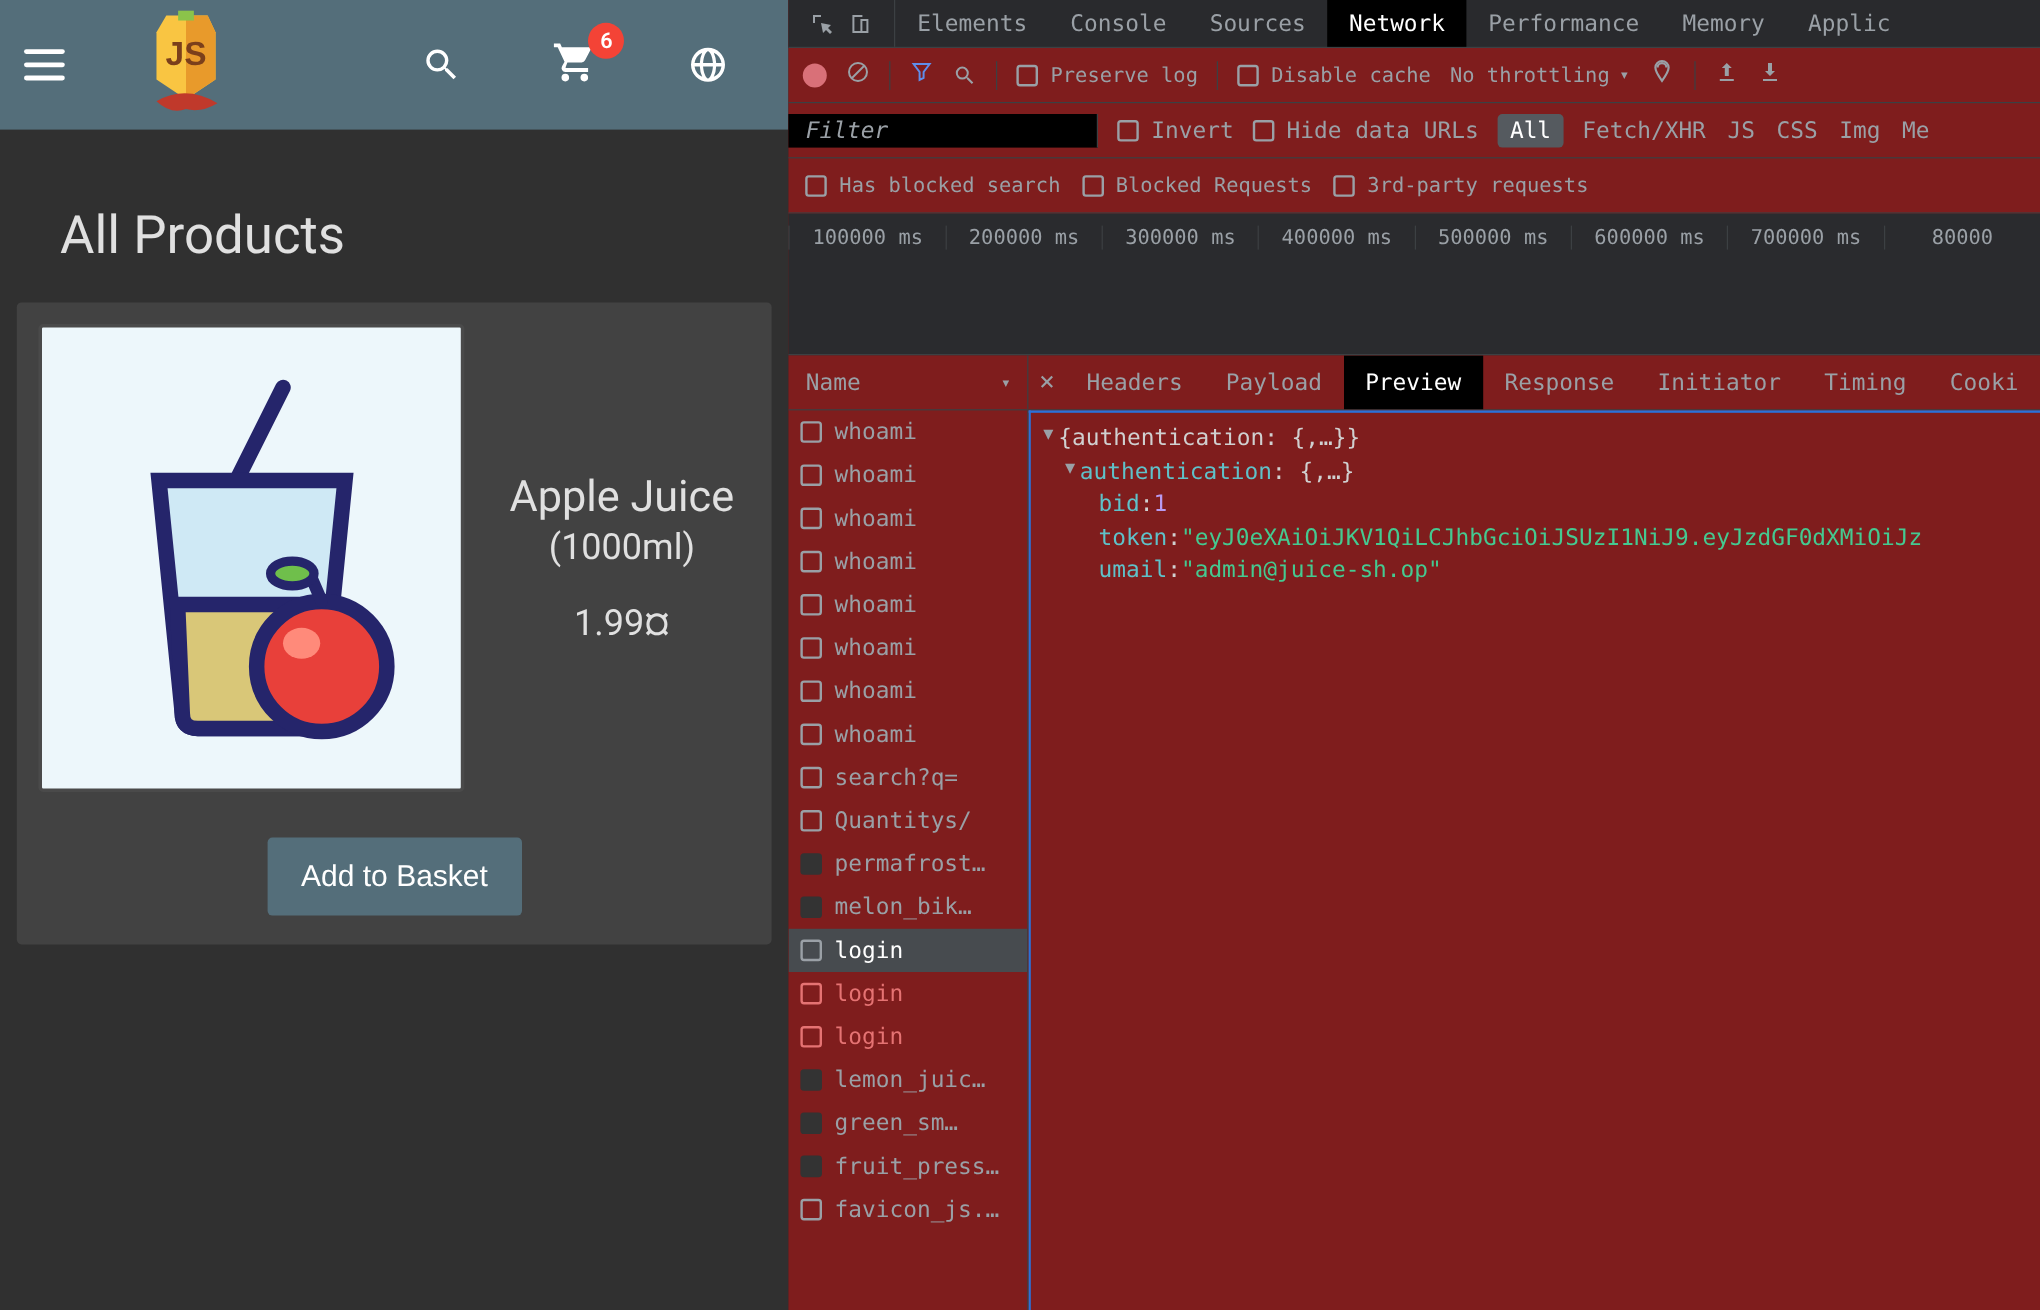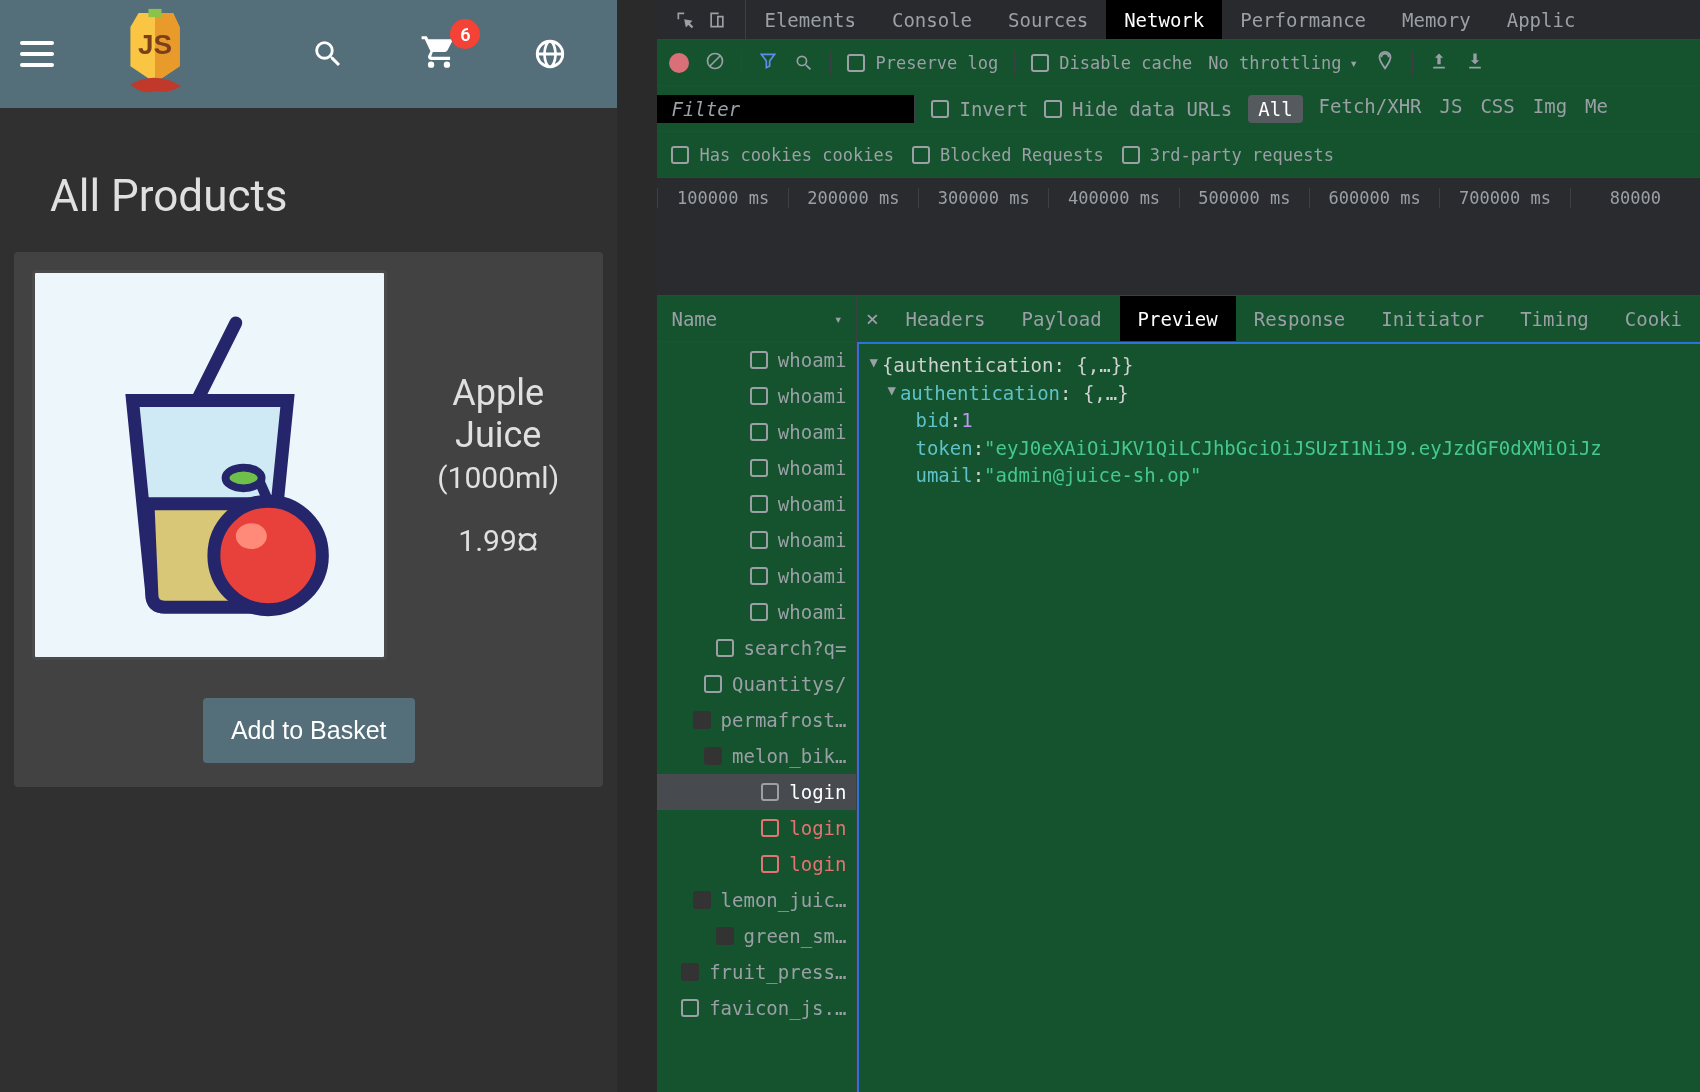--- a/index.html
+++ b/index.html
@@ -1,18 +1,18 @@
 <!DOCTYPE html>
 <html><head>
 <meta charset="utf-8">
 <style>
 * { margin: 0; padding: 0; box-sizing: border-box; }
 body { font-family: -apple-system, BlinkMacSystemFont, "Segoe UI", Roboto, sans-serif; background: #2a2a2a; color: #e0e0e0; width: 1700px; height: 1092px; overflow: hidden; display: flex; }
 .left { width: 730px; background: #303030; display: flex; flex-direction: column; }
-.right { flex: 1; background: #14532d; display: flex; flex-direction: column; font-family: Menlo, Consolas, monospace; font-size: 17px; margin-left: 40px; }
+.right { flex: 1; background: #7f1d1d; display: flex; flex-direction: column; font-family: Menlo, Consolas, monospace; font-size: 17px; }
 
 
 .app-header { background: #546e7a; height: 108px; display: flex; align-items: center; padding: 0 20px; gap: 60px; }
 .menu-icon { display: flex; flex-direction: column; gap: 7px; }
 .menu-icon span { width: 34px; height: 4px; background: #fff; border-radius: 2px; }
 .logo { position: relative; width: 82px; height: 92px; }
 .logo svg { width: 100%; height: 100%; }
 .header-icons { margin-left: auto; display: flex; align-items: center; gap: 75px; padding-right: 30px; }
 .icon { fill: #fff; }
 .cart-wrap { position: relative; }
@@ -46,35 +46,35 @@
 .funnel svg { fill: #5f8eea; }
 .cb { display: flex; align-items: center; gap: 10px; }
 .box { width: 18px; height: 18px; border: 2px solid #9aa0a6; border-radius: 3px; }
 .dd { display: flex; align-items: center; gap: 8px; }
 .dd::after { content: "▾"; font-size: 14px; }
 .gear svg { fill: #9aa0a6; }
 .arrow svg { fill: #9aa0a6; }
 
 .dt-filter { display: flex; align-items: center; height: 46px; border-bottom: 1px solid #3c4043; color: #9aa0a6; }
 .filter-input { background: #000; width: 258px; height: 28px; display: flex; align-items: center; padding: 0 14px; font-style: italic; font-size: 19px; border-right: 1px solid #3c4043; }
-.filter-rest { display: flex; gap: 16px; padding: 0 16px; flex: 1; }
+.filter-rest { display: flex; align-items: center; gap: 16px; padding: 0 16px; flex: 1; }
 .pill { background: #555a5f; color: #fff; padding: 3px 10px; border-radius: 4px; }
 .ftxt { white-space: nowrap; font-size: 19px; }
 
 .dt-filter2 { display: flex; align-items: center; height: 46px; padding: 0 14px; gap: 18px; border-bottom: 1px solid #3c4043; color: #9aa0a6; }
 
 .timeline { height: 118px; border-bottom: 1px solid #3c4043; position: relative; background: #2a2b2e; }
 .tl-labels { display: flex; font-size: 17px; color: #9aa0a6; padding-top: 10px; }
 .tl-labels span { flex: 1; text-align: center; border-left: 1px solid #3c4043; }
 
 .dt-body { display: flex; flex: 1; overflow: hidden; }
 .reqs { width: 200px; border-right: 1px solid #3c4043; display: flex; flex-direction: column; overflow: hidden; }
 .reqs-head { display: flex; align-items: center; justify-content: space-between; height: 46px; padding: 0 14px; border-bottom: 1px solid #3c4043; color: #9aa0a6; font-size: 19px; }
 .reqs-head::after { content: "▾"; font-size: 14px; }
-.req-item { display: flex; align-items: center; gap: 10px; height: 36px; padding: 0 10px; font-size: 19px; color: #9aa0a6; white-space: nowrap; overflow: hidden; cursor: pointer; justify-content: flex-end; }
+.req-item { display: flex; align-items: center; gap: 10px; height: 36px; padding: 0 10px; font-size: 19px; color: #9aa0a6; white-space: nowrap; overflow: hidden; cursor: pointer; }
 .req-item.sel { background: #474b4f; color: #fff; }
 .req-item.red { color: #e57373; }
 .req-ic { width: 18px; height: 18px; border: 2px solid #9aa0a6; border-radius: 3px; flex-shrink: 0; }
 .req-ic.red { border-color: #e57373; }
 .req-ic.img { background: #333; border: none; }
 
 .details { flex: 1; display: flex; flex-direction: column; overflow: hidden; }
 .details-tabs { display: flex; align-items: center; height: 46px; border-bottom: 1px solid #3c4043; color: #9aa0a6; font-size: 19px; }
 .details-close { width: 30px; text-align: center; cursor: pointer; font-size: 22px; }
 .dtab { padding: 0 18px; height: 100%; display: flex; align-items: center; cursor: pointer; }
@@ -229,21 +229,21 @@
           <span class="ftxt">CSS</span>
           <span class="ftxt">Img</span>
           <span class="ftxt">Me</span>
         </div>
     </div>
   </div>
 
   <div class="dt-filter2">
     <div class="cb">
         <div class="box"></div>
-        <span>Has cookies cookies</span>
+        <span>Has blocked search</span>
       </div>
     <div class="cb">
         <div class="box"></div>
         <span>Blocked Requests</span>
       </div>
     <div class="cb">
         <div class="box"></div>
         <span>3rd-party requests</span>
       </div>
   </div>

